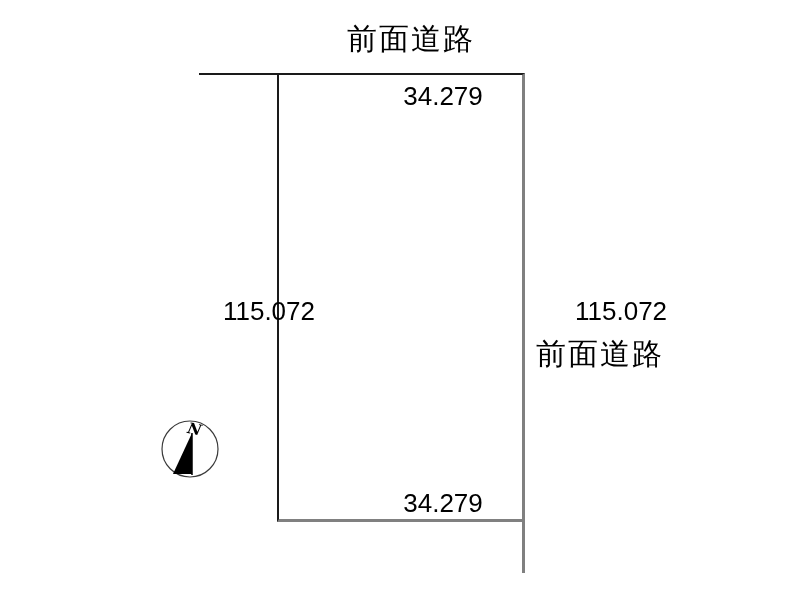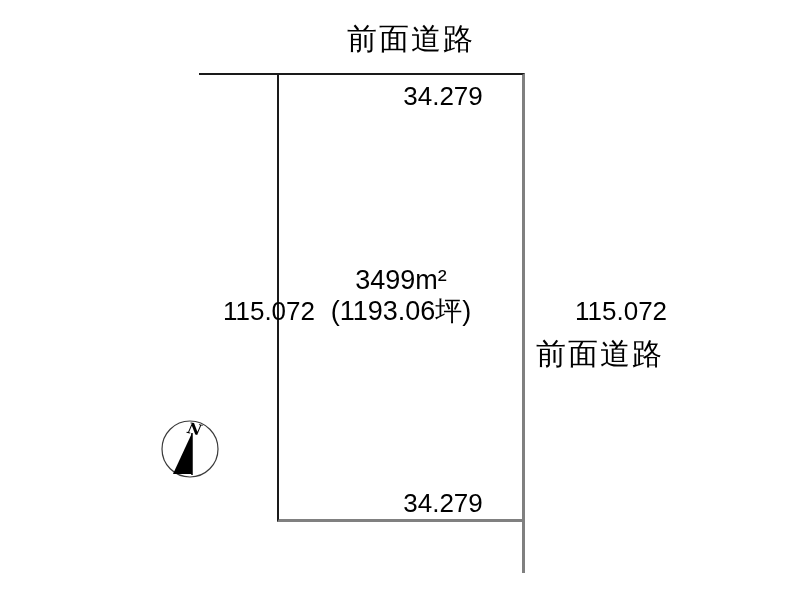--- a/index.html
+++ b/index.html
@@ -89,24 +89,20 @@
   <div class="abs right-ext-line"></div>
 
   <div class="abs dim dim-top">34.279</div>
 
   <div class="abs dim dim-bottom">34.279</div>
 
   <div class="abs dim dim-left">115.072</div>
 
   <div class="abs dim dim-right">115.072</div>
 
-  <div class="abs area-block">
-    <div>3499m²</div>
-    <div>(1193.06坪)</div>
-  </div>
 
   <div class="abs road-label right-road">前面道路</div>
 
   <svg class="abs compass" viewBox="0 0 64 64">
     <circle cx="30" cy="31" r="28" fill="none" stroke="#3a3a3a" stroke-width="1.2"></circle>
     <polygon points="32,15 13,56 32,56" fill="#000000"></polygon>
     <line x1="32" y1="15" x2="32" y2="57" stroke="#000000" stroke-width="1.5"></line>
     <text x="28" y="16" font-family="DejaVu Serif, Liberation Serif, serif" font-size="15" font-style="italic" font-weight="bold" fill="#000000" transform="rotate(12 33 10)">N</text>
   </svg>
 

